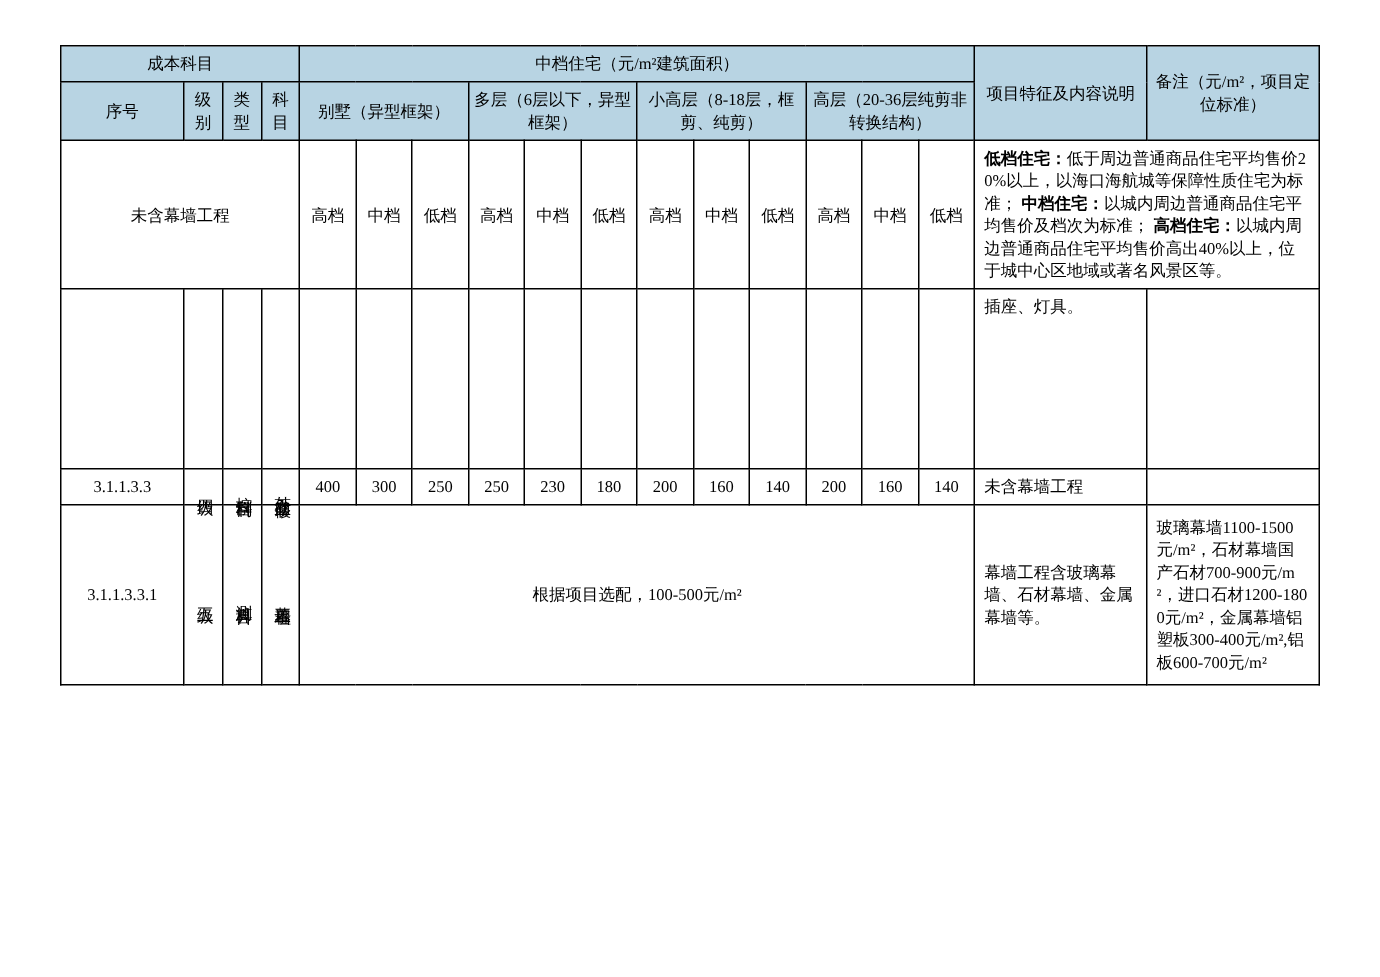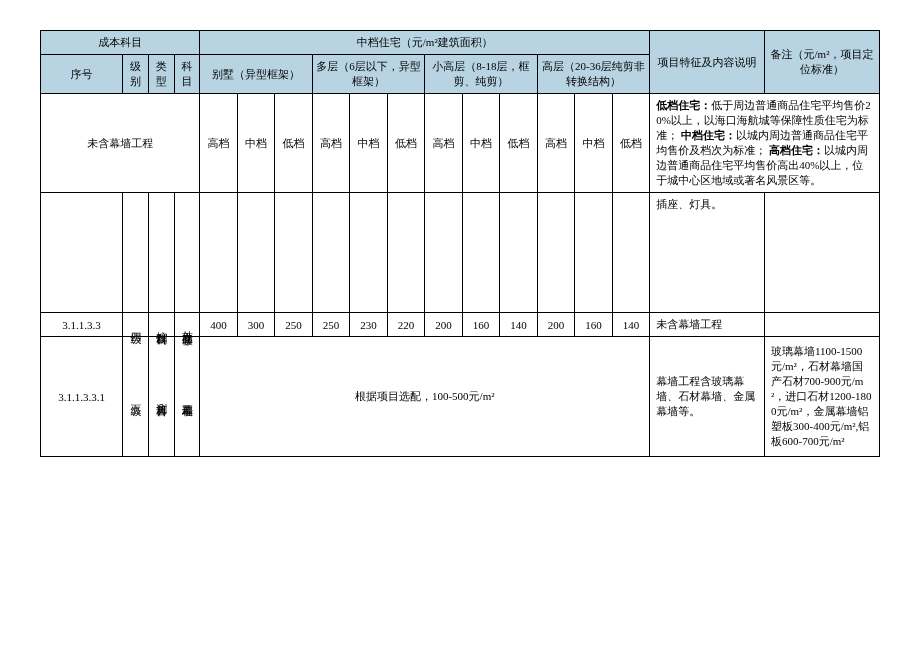--- a/index.html
+++ b/index.html
@@ -133,21 +133,21 @@
   <tr>
     <td>3.1.1.3.3</td>
     <td class="vert-text">四级</td>
     <td class="vert-text">控制科目</td>
     <td class="vert-text">外立面装修</td>
     <td>400</td>
     <td>300</td>
     <td>250</td>
     <td>250</td>
     <td>230</td>
-    <td>220</td>
+    <td>180</td>
     <td>200</td>
     <td>160</td>
     <td>140</td>
     <td>200</td>
     <td>160</td>
     <td>140</td>
     <td class="left-text">未含幕墙工程</td>
     <td></td>
   </tr>
 

